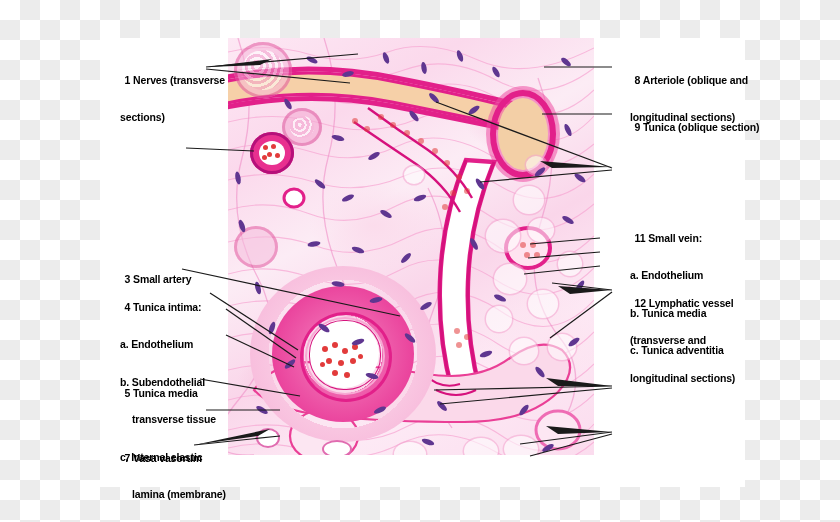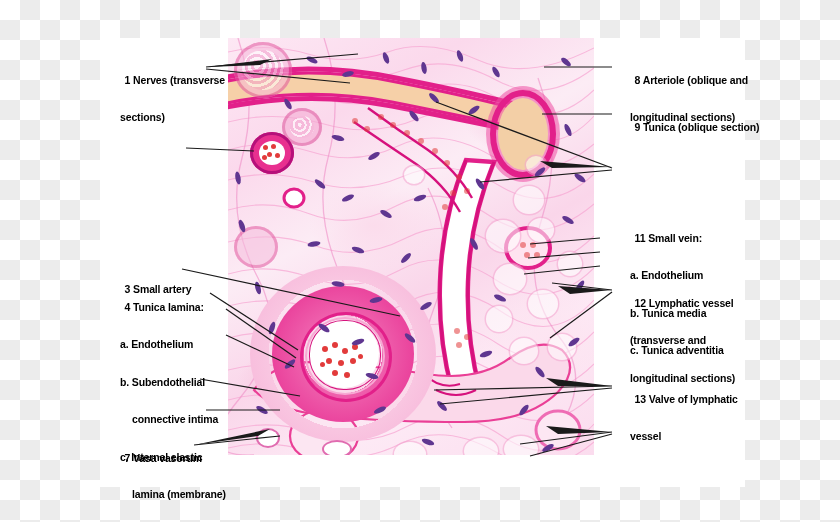--- a/index.html
+++ b/index.html
@@ -336,33 +336,36 @@
         <path d="M512 396 L 430 418"></path>
       </g>
     </svg>
 
     <div class="lbl l" style="left:8px;top:23px;">
       <span>1</span><span> </span><span>Nerves (transverse</span><br>
       <span class="sub">sections)</span>
     </div>
 
 
-    <div class="lbl l" style="left:8px;top:232px;">
+    <div class="lbl l" style="left:8px;top:222px;">
       <span>3</span><span> </span><span>Small artery</span>
     </div>
 
     <div class="lbl l" style="left:8px;top:250px;">
-      <span>4</span><span> </span><span>Tunica lamina:</span><br>
+      <span>4</span><span> </span><span>Tunica intima:</span><br>
       <span class="sub">a. Endothelium</span>
       <span class="sub">b. Subendothelial</span>
-      <span class="sub" style="padding-left:24px;">connective intima</span>
+      <span class="sub" style="padding-left:24px;">transverse tissue</span>
       <span class="sub">c. Internal elastic</span>
       <span class="sub" style="padding-left:24px;">lamina (membrane)</span>
     </div>
 
+    <div class="lbl l" style="left:8px;top:336px;">
+      <span>5</span><span> </span><span>Tunica media</span>
+    </div>
 
 
     <div class="lbl l" style="left:8px;top:401px;">
       <span>7</span><span> </span><span>Vasa vasorum</span>
     </div>
 
     <div class="lbl r" style="left:518px;top:23px;">
       <span>8</span><span> </span><span>Arteriole (oblique and</span><br>
       <span class="sub">longitudinal sections)</span>
     </div>
@@ -378,21 +381,17 @@
       <span class="sub">b. Tunica media</span>
       <span class="sub">c. Tunica adventitia</span>
     </div>
 
     <div class="lbl r" style="left:518px;top:246px;">
       <span>12</span><span> </span><span>Lymphatic vessel</span><br>
       <span class="sub">(transverse and</span>
       <span class="sub">longitudinal sections)</span>
     </div>
 
-    <div class="lbl r" style="left:518px;top:342px;">
-      <span>13</span><span> </span><span>Valve of lymphatic</span><br>
-      <span class="sub">vessel</span>
-    </div>
 
 
 
   </div>
 </div>
 
 </body></html>

